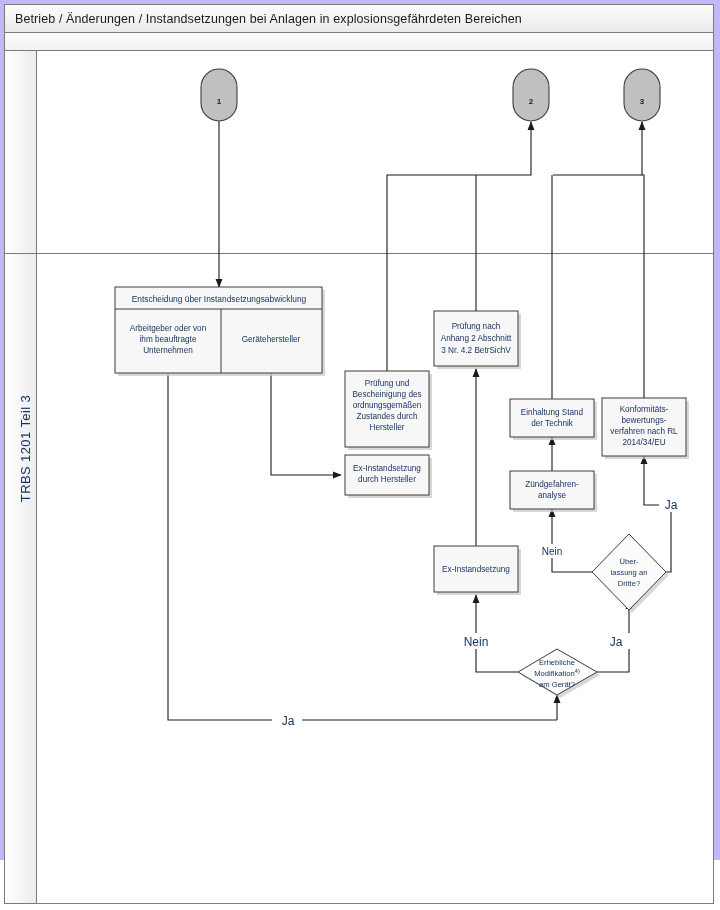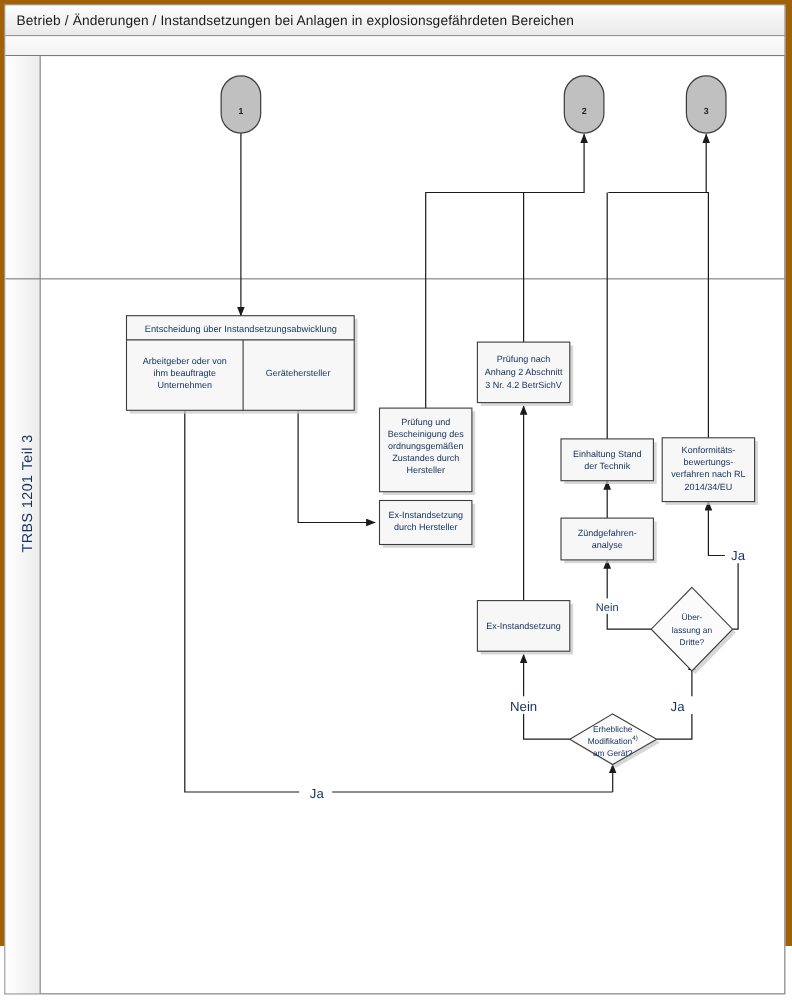--- a/index.html
+++ b/index.html
@@ -10,21 +10,21 @@
   body {
     font-family: "Liberation Sans", sans-serif;
     width: 720px;
     height: 910px;
     overflow: hidden;
   }
   #page {
     position: relative;
     width: 720px;
     height: 860px;
-    background: #a16207;
+    background: #c4b5fd;
   }
   .frame-outer {
     position: absolute;
     left: 4px;
     top: 4px;
     width: 710px;
     height: 900px;
     border: 1px solid #7a7a7a;
     box-sizing: border-box;
     background: #ffffff;

